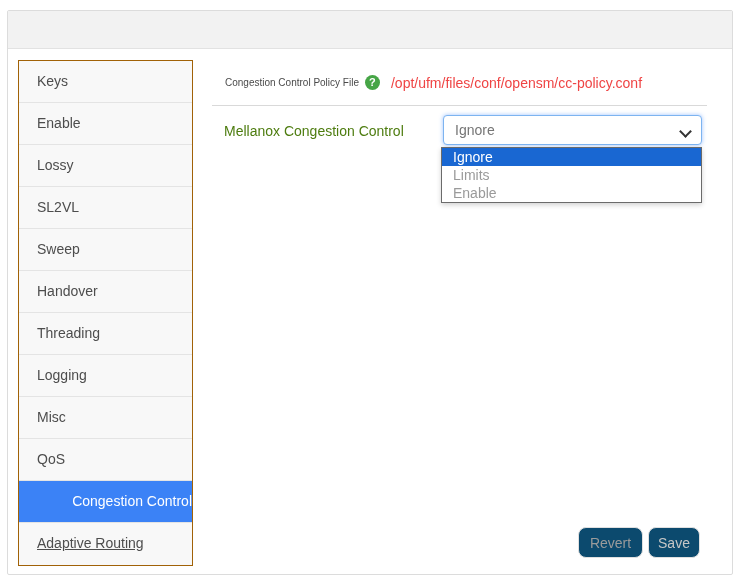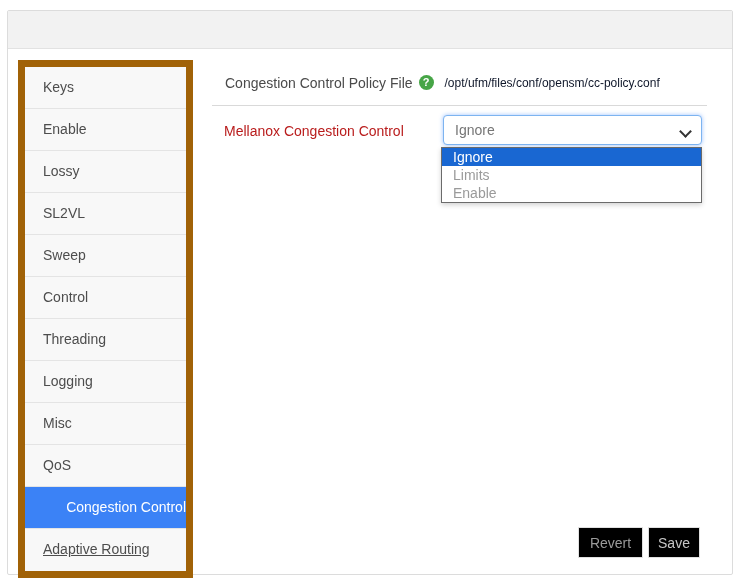--- a/index.html
+++ b/index.html
@@ -8,40 +8,40 @@
   #stage { position:relative; width:741px; height:580px; background:#ffffff; overflow:hidden; }
 
   
   .panel { position:absolute; left:7px; top:10px; width:726px; height:565px;
            background:#ffffff; border:1px solid #dcdcdc; border-radius:2px; }
   .panel-header { position:absolute; left:0; top:0; width:100%; height:38px;
                   background:#f2f2f2; border-bottom:1px solid #e2e2e2; }
 
   
   .sidebar { position:absolute; left:18px; top:60px; width:175px;
-             border:7px solid #a16207; background:#f8f8f8; }
+             border:1px solid #a16207; background:#f8f8f8; }
   .side-item { height:42px; line-height:41px; padding-left:18px;
                font-size:14px; color:#4d4d4d; background:#f8f8f8;
                border-bottom:1px solid #e4e4e4; cursor:pointer;
                white-space:nowrap; overflow:hidden; }
   .side-item:last-child { border-bottom:none;text-decoration:underline; }
   .side-item.active { background:#3b82f6; color:#ffffff;text-align:right; }
 
   
   .row1 { position:absolute; left:225px; top:60px; height:45px;
           display:flex; align-items:center; }
-  .field-label { font-size:14px; color:#4a4a4a; }
+  .field-label { font-size:10px; color:#4a4a4a; }
   .help-icon { display:inline-flex; align-items:center; justify-content:center;
                width:15px; height:15px; margin-left:6px; border-radius:50%;
                background:#46a546; color:#ffffff; font-size:11px; font-weight:bold;
                line-height:15px; cursor:pointer; }
-  .field-value { margin-left:11px; font-size:12px; color:#0f172a; }
+  .field-value { margin-left:11px; font-size:14px; color:#ef4444; }
   .divider { position:absolute; left:212px; top:105px; width:495px; height:1px;
              background:#d9d9d9; }
-  .row2-label { position:absolute; left:224px; top:123px; font-size:14px; color:#b91c1c; }
+  .row2-label { position:absolute; left:224px; top:123px; font-size:14px; color:#4d7c0f; }
 
   
   .select-box { position:absolute; left:443px; top:115px; width:259px; height:30px;
                 background:#ffffff; border:1px solid #7db4f0; border-radius:4px;
                 box-shadow:0 0 4px rgba(77,144,254,0.55);
                 display:flex; align-items:center; justify-content:space-between;
                 padding:0 10px 0 11px; cursor:pointer; }
   .select-value { font-size:14px; color:#757575; }
   .chevron { width:10px; height:10px; position:relative; }
   .chevron::before { content:""; position:absolute; left:0; top:2px;
@@ -50,41 +50,41 @@
 
   
   .dropdown { position:absolute; left:441px; top:147px; width:261px;
               background:#ffffff; border:1px solid #6b6b6b;
               box-shadow:0 2px 5px rgba(0,0,0,0.18); z-index:5; }
   .option { height:18px; line-height:18px; padding-left:11px;
             font-size:14px; color:#9a9a9a; cursor:pointer; white-space:nowrap; }
   .option.highlighted { background:#1967d2; color:#ffffff; }
 
   
-  .btn { position:absolute; top:527px; height:31px; background:#000000;
-         border:1px solid #e0e0e0; border-radius:0; font-size:14px;
+  .btn { position:absolute; top:527px; height:31px; background:#0c4a6e;
+         border:1px solid #e0e0e0; border-radius:8px; font-size:14px;
          font-family:"Liberation Sans", sans-serif; text-align:center; }
   .btn-revert { left:578px; width:65px; color:#9b9b9b; }
   .btn-save   { left:648px; width:52px; color:#c6c6c6; }
 </style>
 </head>
 <body>
 
 <div id="stage">
   <div class="panel">
     <div class="panel-header"></div>
   </div>
 
   <div class="sidebar">
     <div class="side-item">Keys</div>
     <div class="side-item">Enable</div>
     <div class="side-item">Lossy</div>
     <div class="side-item">SL2VL</div>
     <div class="side-item">Sweep</div>
-    <div class="side-item">Control</div>
+    <div class="side-item">Handover</div>
     <div class="side-item">Threading</div>
     <div class="side-item">Logging</div>
     <div class="side-item">Misc</div>
     <div class="side-item">QoS</div>
     <div class="side-item active">Congestion Control</div>
     <div class="side-item">Adaptive Routing</div>
   </div>
 
   <div class="row1">
     <span class="field-label">Congestion Control Policy File</span>

